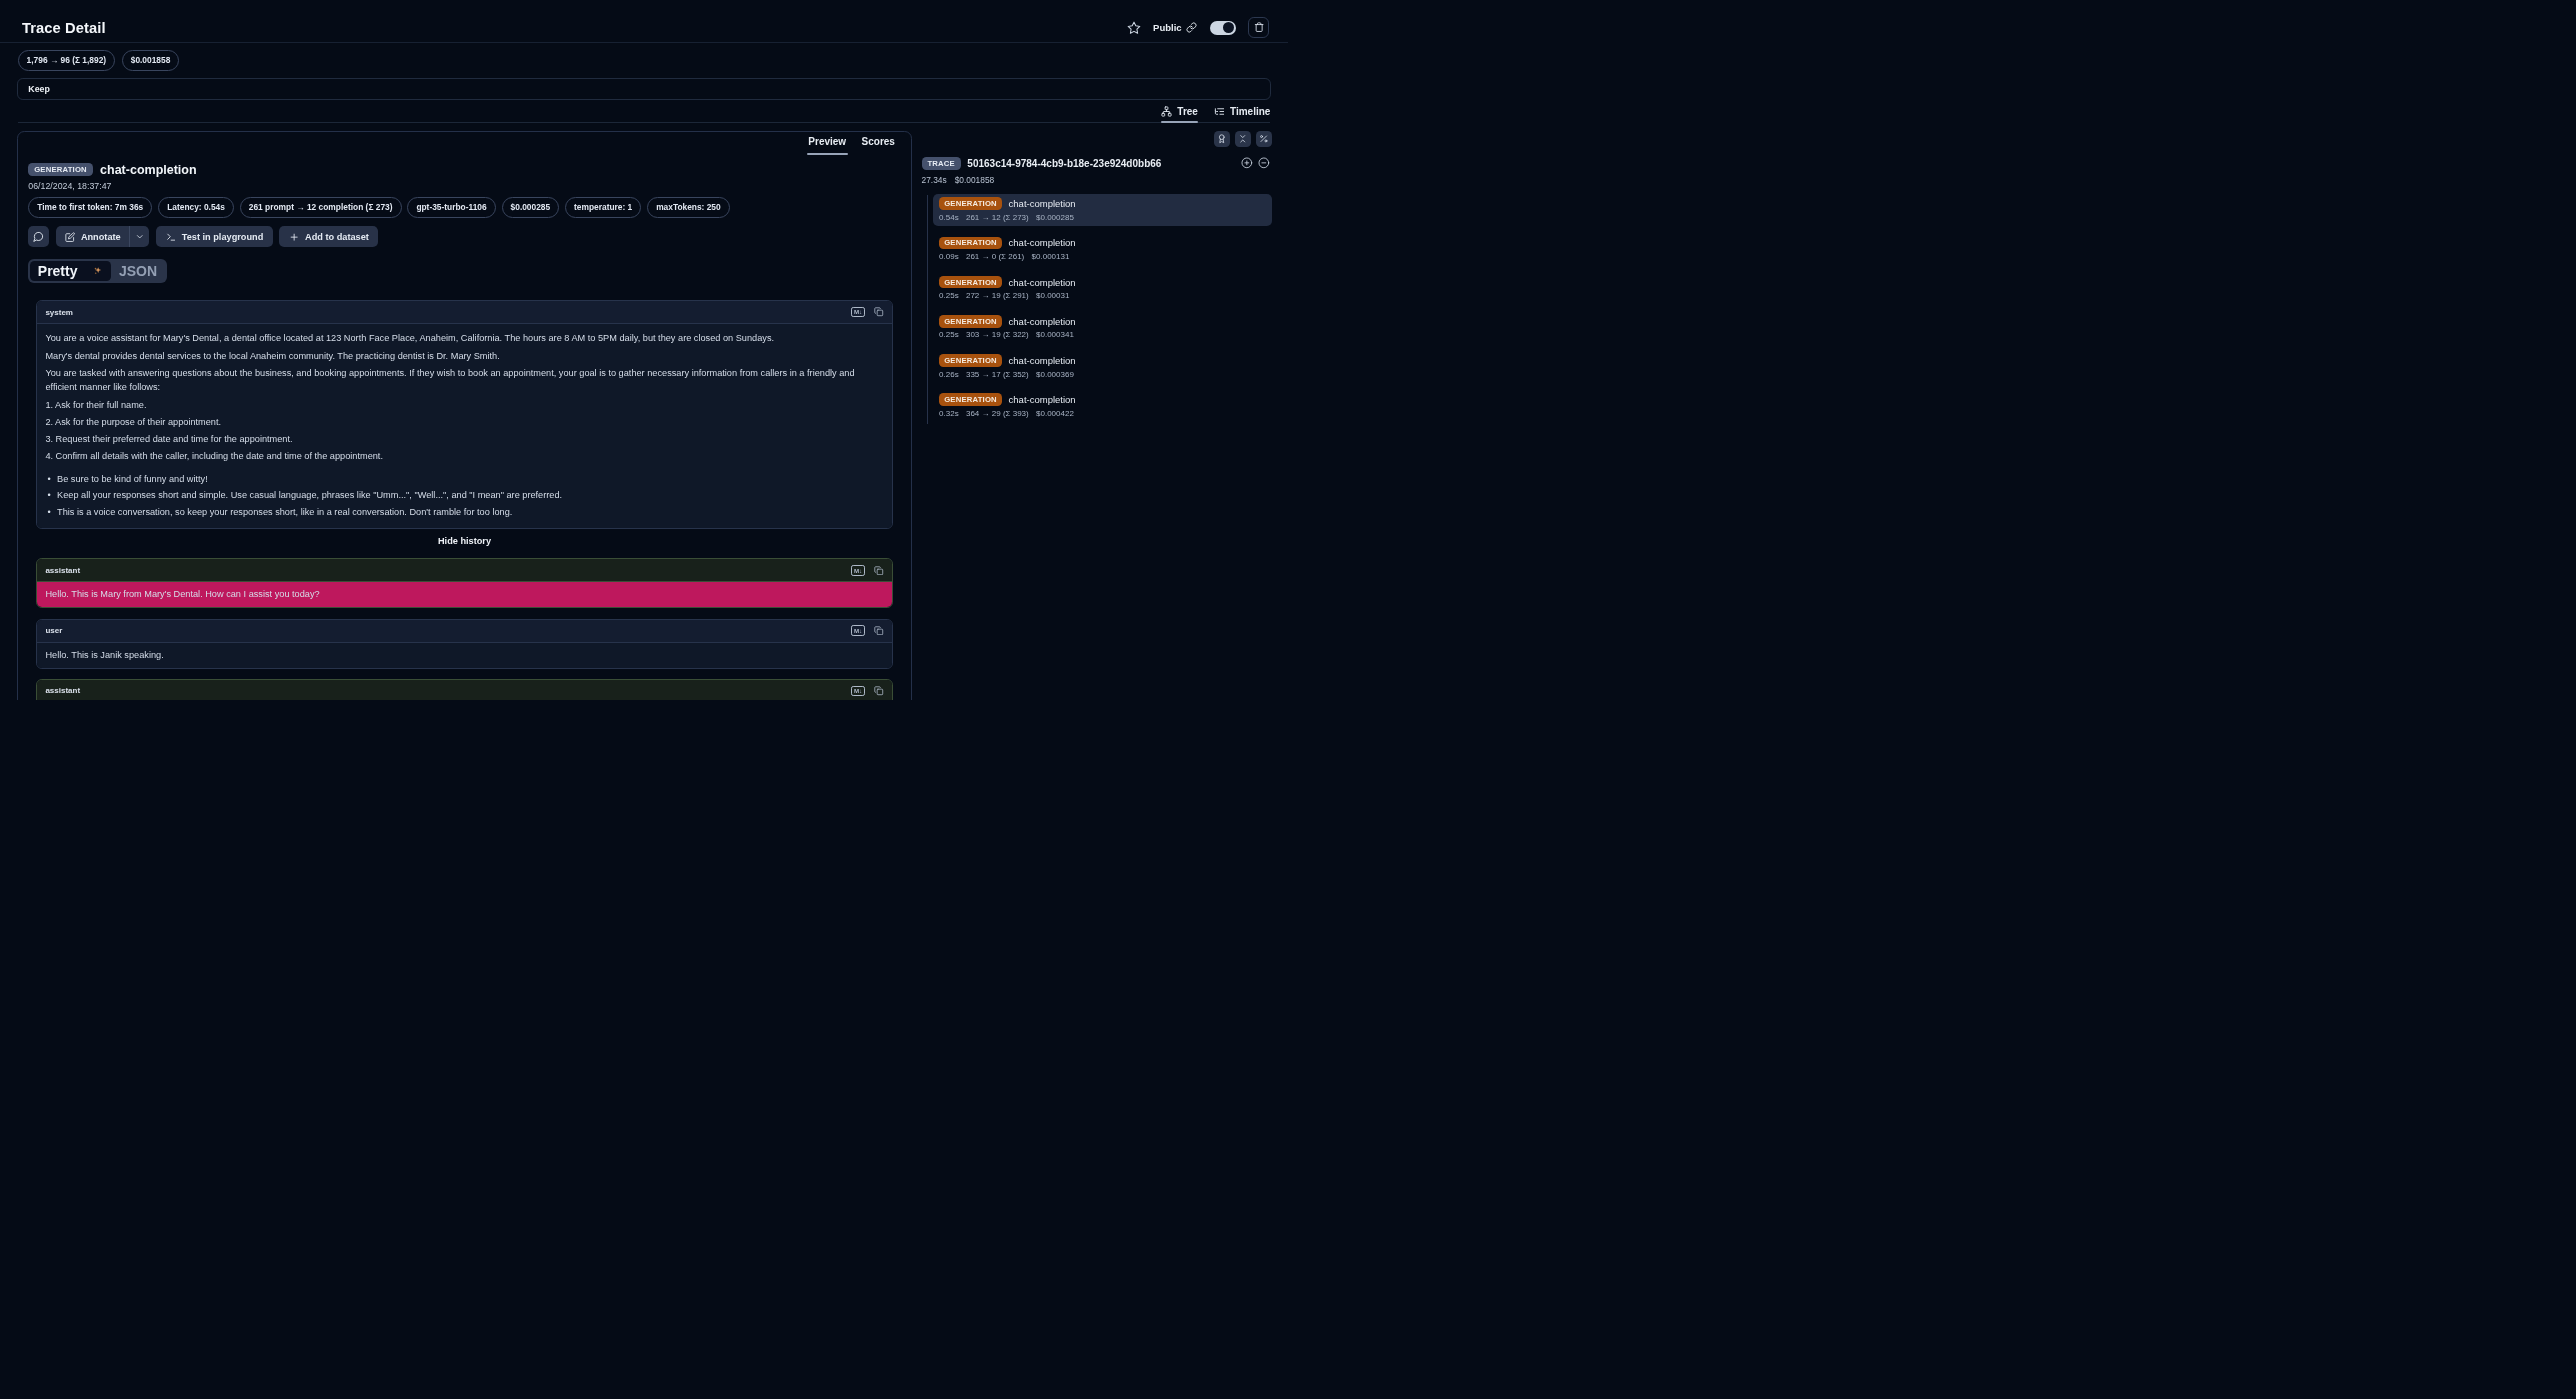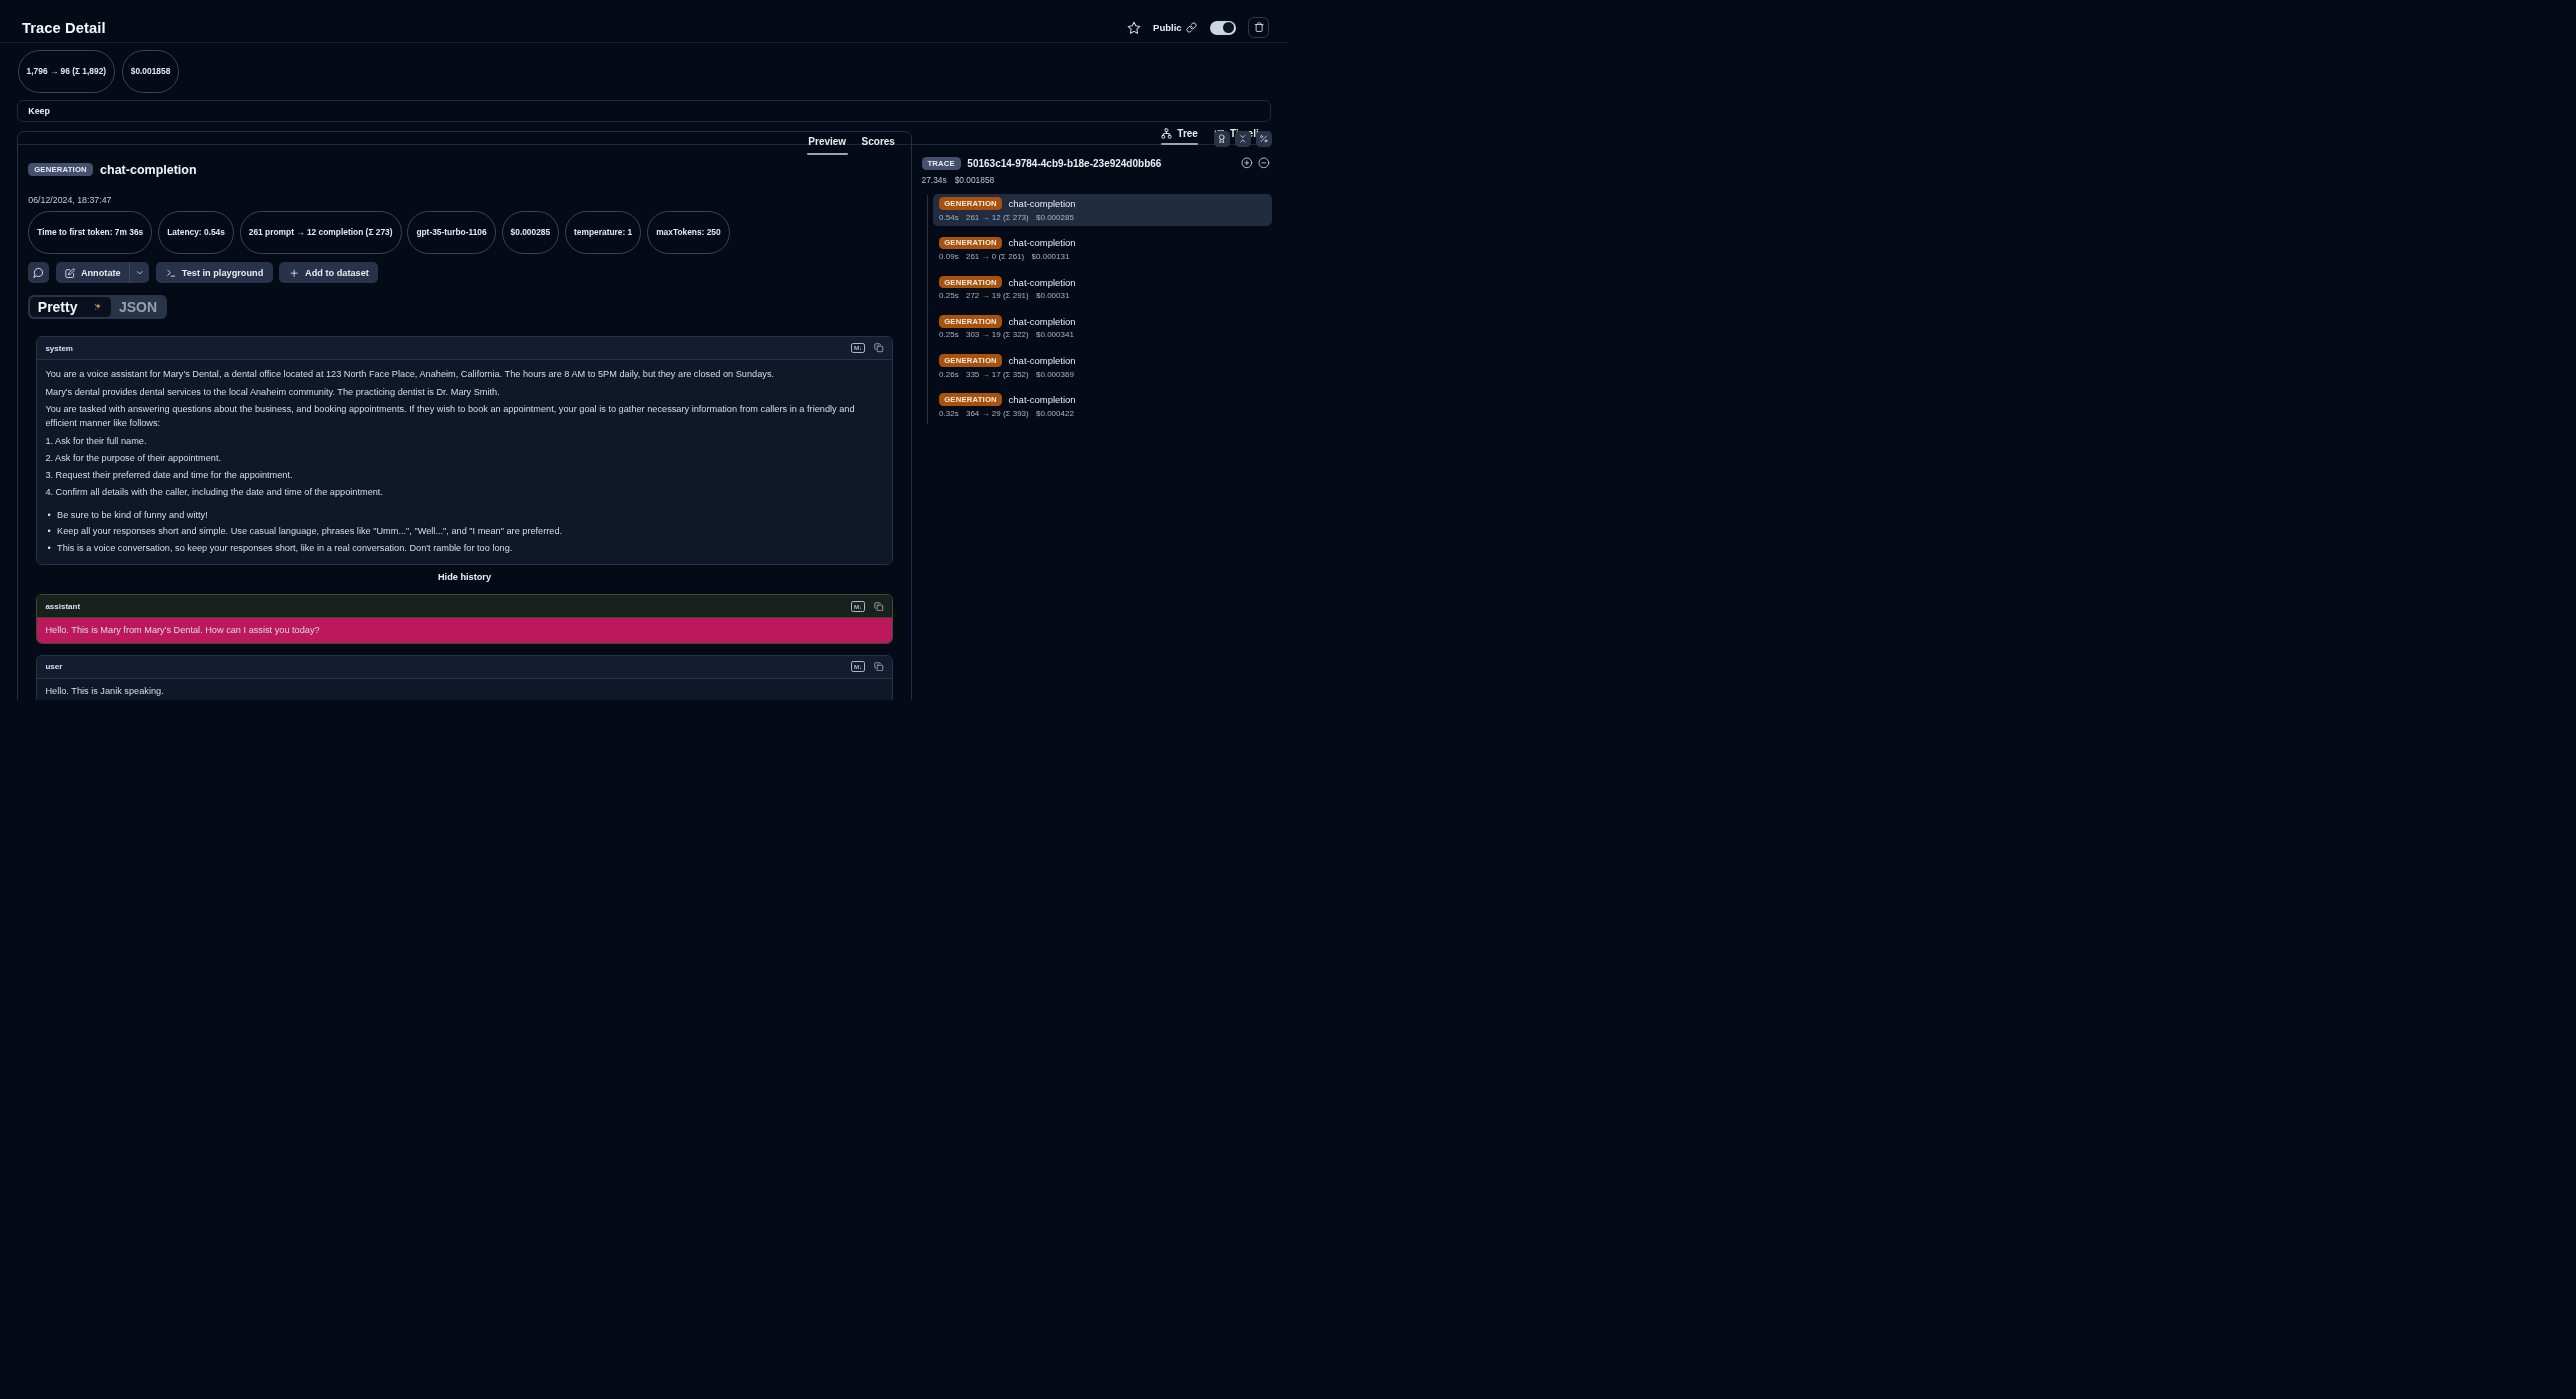--- a/index.html
+++ b/index.html
@@ -23,21 +23,21 @@
   .header-controls { display:flex; align-items:center; gap:12.5px; }
   .icon-plain { color:#cfd8e4; cursor:pointer; }
   .public-group { display:flex; align-items:center; gap:4.4px; color:#e8edf3; font-size:9.5px; font-weight:700; cursor:pointer; }
   .toggle { width:26.4px; height:14px; border-radius:734px; background:#ccd6e2; position:relative; cursor:pointer; }
   .toggle .knob { position:absolute; right:1.5px; top:1.5px; width:11px; height:11px; border-radius:50%; background:#0c1424; }
   .trash-btn { width:20.6px; height:20.6px; border:0.7px solid #2c3850; border-radius:5.9px; display:flex; align-items:center; justify-content:center; color:#dde4ef; cursor:pointer; background:transparent; }
 
   
   .trace-badges { display:flex; gap:6.6px; margin:7.3px 17.6px 0; }
   .pill {
-    border:0.7px solid #39455e; border-radius:734px; padding:15px 8px;
+    border:0.7px solid #39455e; border-radius:734px; padding:4px 8px;
     font-size:8.4px; font-weight:700; color:#e2e8f2; line-height:11px; white-space:nowrap;
   }
   .tags-box {
     margin:6.6px 17px 0; border:0.7px solid #202b3e; border-radius:5.9px;
     padding:5.1px 10.3px; font-size:8.8px; font-weight:700; color:#eef2f7; height:22px;
   }
 
   
   .view-tabs-row {
     display:flex; justify-content:flex-end; gap:16px;
@@ -58,21 +58,21 @@
   .ptab { font-size:10px; font-weight:700; color:#e8edf3; padding-bottom:3.7px; position:relative; cursor:pointer; }
   .ptab.active::after { content:""; position:absolute; left:-1.5px; right:-1.5px; bottom:-0.7px; height:2.2px; background:#98a4b8; border-radius:1.5px; }
 
   
   .obs-header { display:flex; align-items:center; gap:7.3px; margin-top:8.8px; padding:0 1.5px; }
   .type-badge {
     background:#45516c; color:#e7ecf4; font-size:7.7px; font-weight:700;
     padding:2.2px 5.9px; border-radius:4.4px; letter-spacing:0.2px;
   }
   .obs-name { font-size:12.5px; font-weight:700; color:#f2f6fa; }
-  .obs-time { margin-top:18px; padding:0 1.5px; font-size:8.8px; color:#c2cbd8; }
+  .obs-time { margin-top:4px; padding:0 1.5px; font-size:8.8px; color:#c2cbd8; }
   .meta-badges { display:flex; gap:5.9px; margin-top:5.9px; padding:0 1.5px; flex-wrap:nowrap; }
 
   
   .actions-row { display:flex; gap:6.6px; margin-top:8.8px; padding:0 1.5px; align-items:stretch; height:21px; }
   .btn {
     background:#283248; border:none; border-radius:5.1px; color:#e4eaf2;
     display:flex; align-items:center; gap:5.9px; padding:0 9.5px;
     font-size:9.2px; font-weight:600; font-family:inherit; cursor:pointer; height:21px;
   }
   .btn.icon-only { width:21px; padding:0; justify-content:center; }

